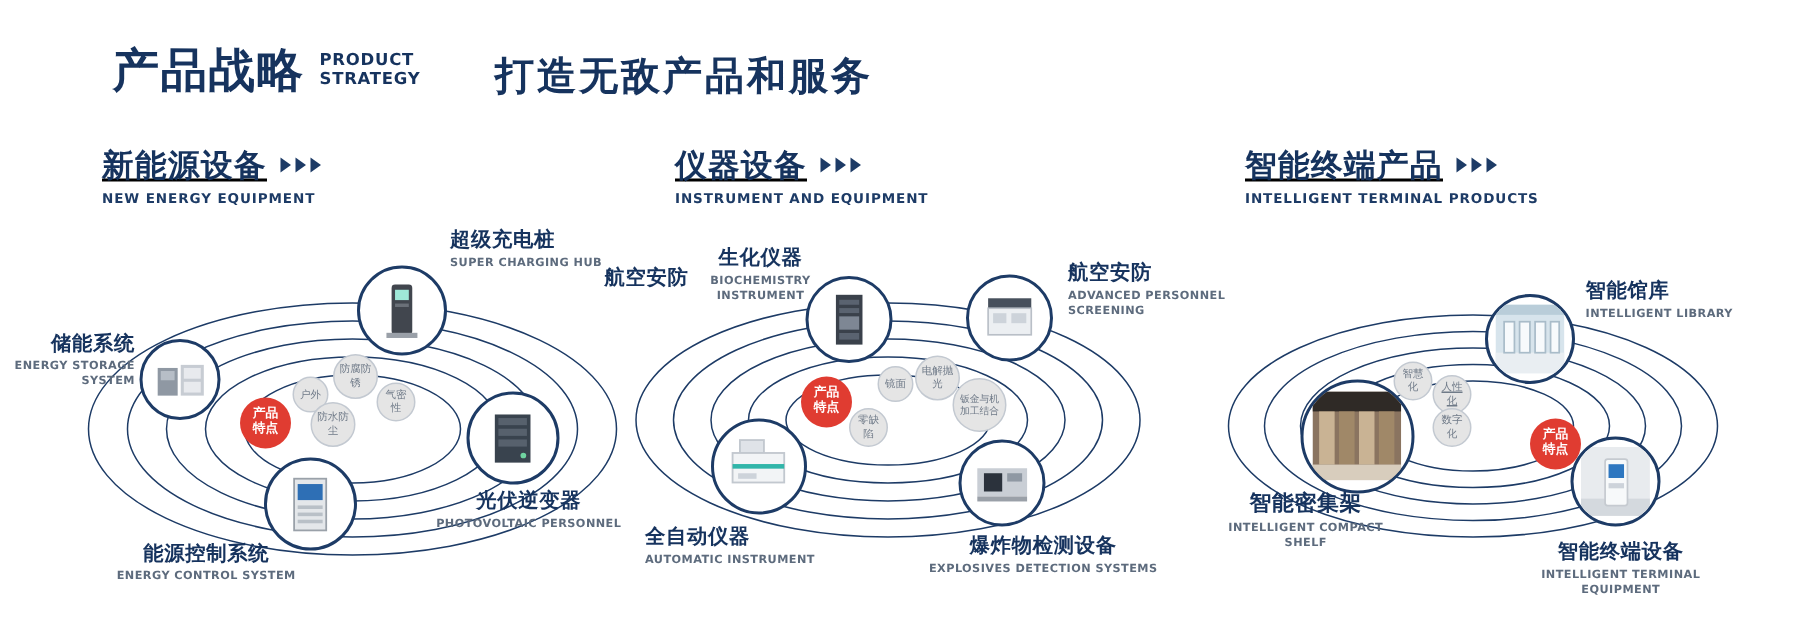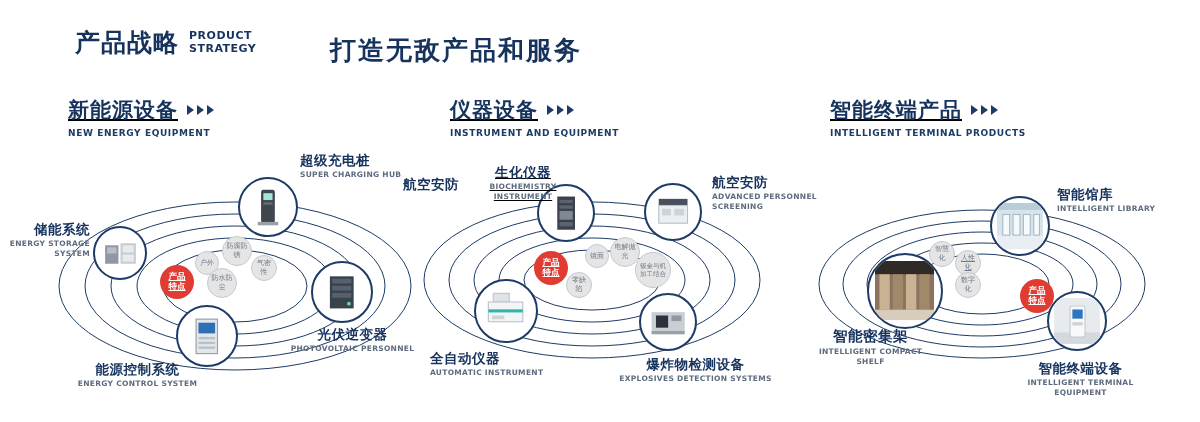--- a/index.html
+++ b/index.html
@@ -1,21 +1,21 @@
 <!DOCTYPE html>
 <html><head>
 <meta charset="utf-8">
 <style>
   * { margin:0; padding:0; box-sizing:border-box; }
   body { background:#ffffff; font-family:"DejaVu Sans","Liberation Sans",sans-serif; }
   .page { position:relative; width:1200px; height:422px; background:#ffffff; overflow:hidden; }
 
   
   .brand { position:absolute; left:75px; top:26px; display:flex; align-items:center; gap:10px; }
-  .brand-cn { font-size:25px; font-weight:bold; color:#16335e; letter-spacing:1px; }
+  .brand-cn { font-size:31px; font-weight:bold; color:#16335e; letter-spacing:1px; }
   .brand-en { display:flex; flex-direction:column; font-size:11px; font-weight:bold; color:#16335e; line-height:1.15; letter-spacing:.5px; }
   .subtitle { position:absolute; left:330px; top:33px; font-size:26px; font-weight:bold; color:#16335e; letter-spacing:2px; }
 
   
   .sec-head { position:absolute; }
   .sec-title { display:flex; align-items:center;text-decoration:underline; }
   .sec-cn { font-size:21px; font-weight:bold; color:#16335e; letter-spacing:1px; }
   .arrows { display:inline-flex; gap:3px; margin-left:9px; }
   .tri { width:0; height:0; border-top:5px solid transparent; border-bottom:5px solid transparent; border-left:7px solid #1d3b66; }
   .sec-en { font-size:9px; font-weight:bold; color:#1d3b66; letter-spacing:.6px; margin-top:4px; }
@@ -34,21 +34,21 @@
   .p-cn { font-size:13.5px; font-weight:bold; color:#16335e; letter-spacing:.5px; }
   .p-en { font-size:7.5px; font-weight:bold; color:#5d6b7d; letter-spacing:.3px; margin-top:2px; line-height:1.3; }
   .t-left  { text-align:left; }
   .t-right { text-align:right; }
   .t-center{ text-align:center; }
   .side-label { position:absolute; font-size:13.5px; font-weight:bold; color:#16335e; letter-spacing:.5px; }
 
   
   .badge { position:absolute; width:34px; height:34px; border-radius:50%; background:#e03c31; color:#fff;
            display:flex; flex-direction:column; align-items:center; justify-content:center;
-           font-size:8.5px; font-weight:bold; line-height:1.15;text-decoration:underline; }
+           font-size:8.5px; font-weight:bold; line-height:1.15; }
   .bubble { position:absolute; border:1px solid #c3c9d1; background:#e5e5e5; color:#6f7a88; border-radius:50%;
             display:flex; align-items:center; justify-content:center; text-align:center;
             font-size:7px; line-height:1.25; padding:2px; }
   .b24 { width:24px; height:24px; } .b26 { width:26px; height:26px; }
   .b30 { width:30px; height:30px; } .b36 { width:36px; height:36px; font-size:6.5px; }
 </style>
 </head>
 <body>
 
 <div class="page">
@@ -190,21 +190,21 @@
 
   <div class="node" style="left:537px; top:184px; width:58px; height:58px;">
     <svg viewBox="0 0 40 40">
       <rect x="12" y="5" width="16" height="30" fill="#3a414b"></rect>
       <rect x="14" y="8" width="12" height="3" fill="#5a6370"></rect>
       <rect x="14" y="13" width="12" height="3" fill="#5a6370"></rect>
       <rect x="14" y="18" width="12" height="8" fill="#7e8794"></rect>
       <rect x="14" y="28" width="12" height="4" fill="#5a6370"></rect>
     </svg>
   </div>
-  <div class="p-label t-center" style="left:464px; top:164px; width:118px;text-decoration:underline;">
+  <div class="p-label t-center" style="left:448px; top:164px; width:118px;">
     <div class="p-cn">生化仪器</div>
     <div class="p-en">BIOCHEMISTRY INSTRUMENT</div>
   </div>
 
   <div class="node" style="left:644px; top:183px; width:58px; height:58px;">
     <svg viewBox="0 0 40 40">
       <rect x="7" y="8" width="26" height="6" fill="#47505c"></rect>
       <rect x="7" y="14" width="26" height="16" fill="#eceff2" stroke="#b9bfc7"></rect>
       <rect x="10" y="17" width="8" height="6" fill="#cdd3da"></rect>
       <rect x="21" y="17" width="9" height="6" fill="#cdd3da"></rect>

